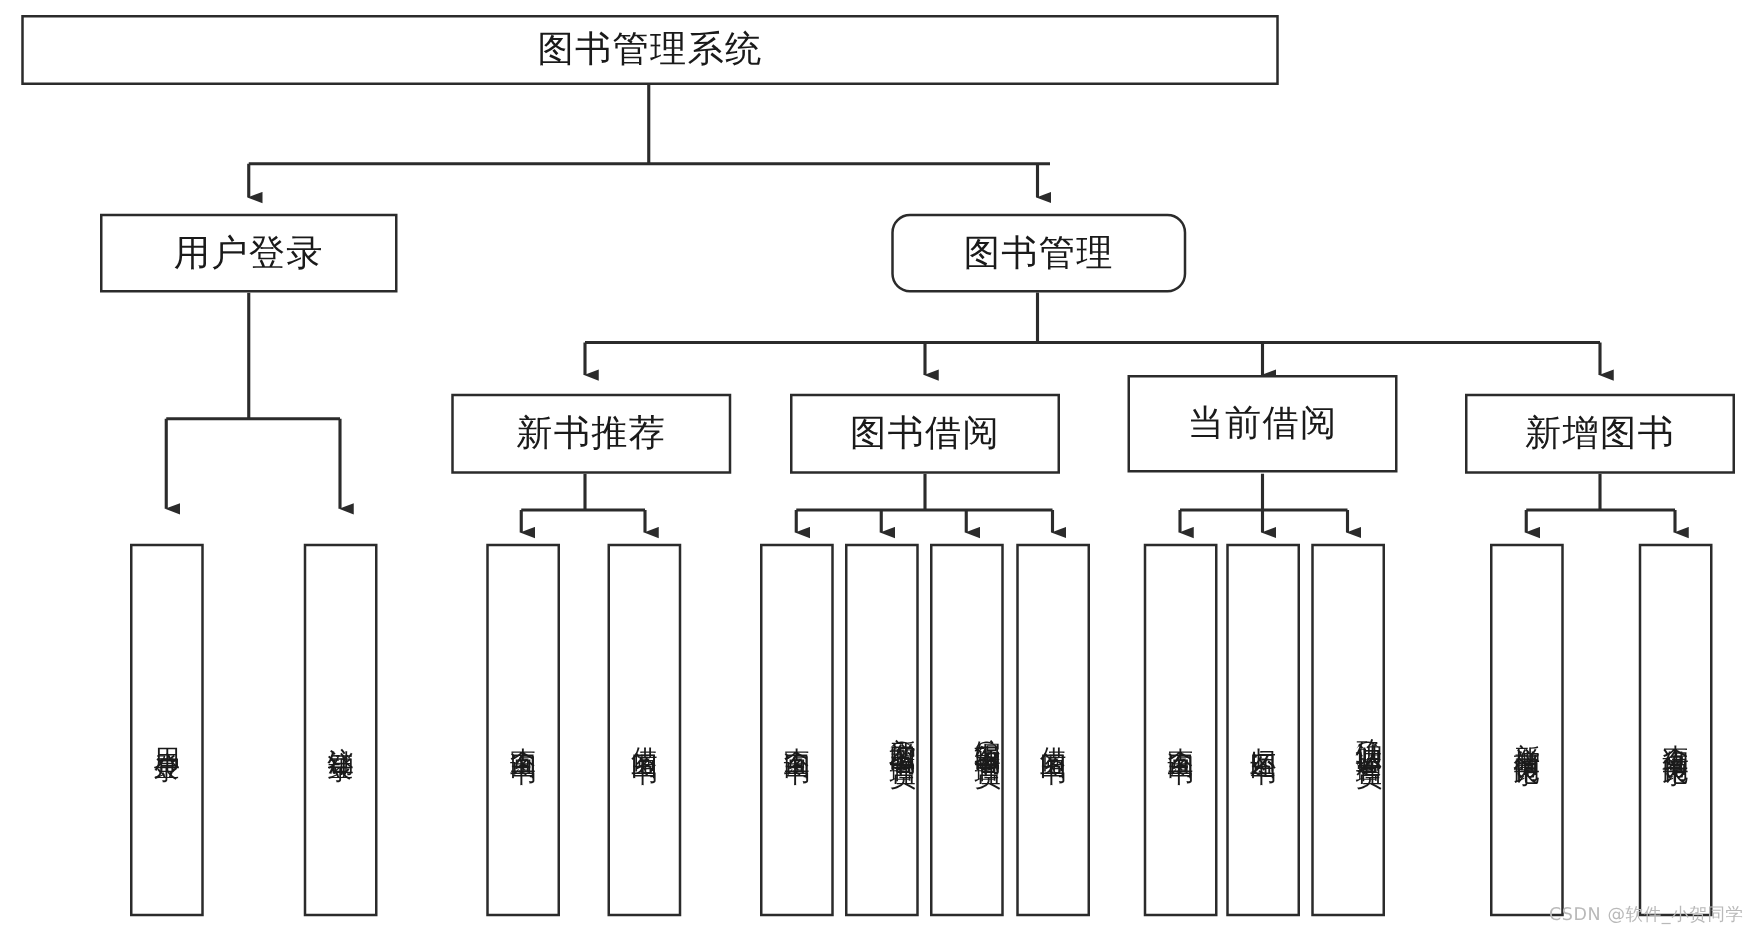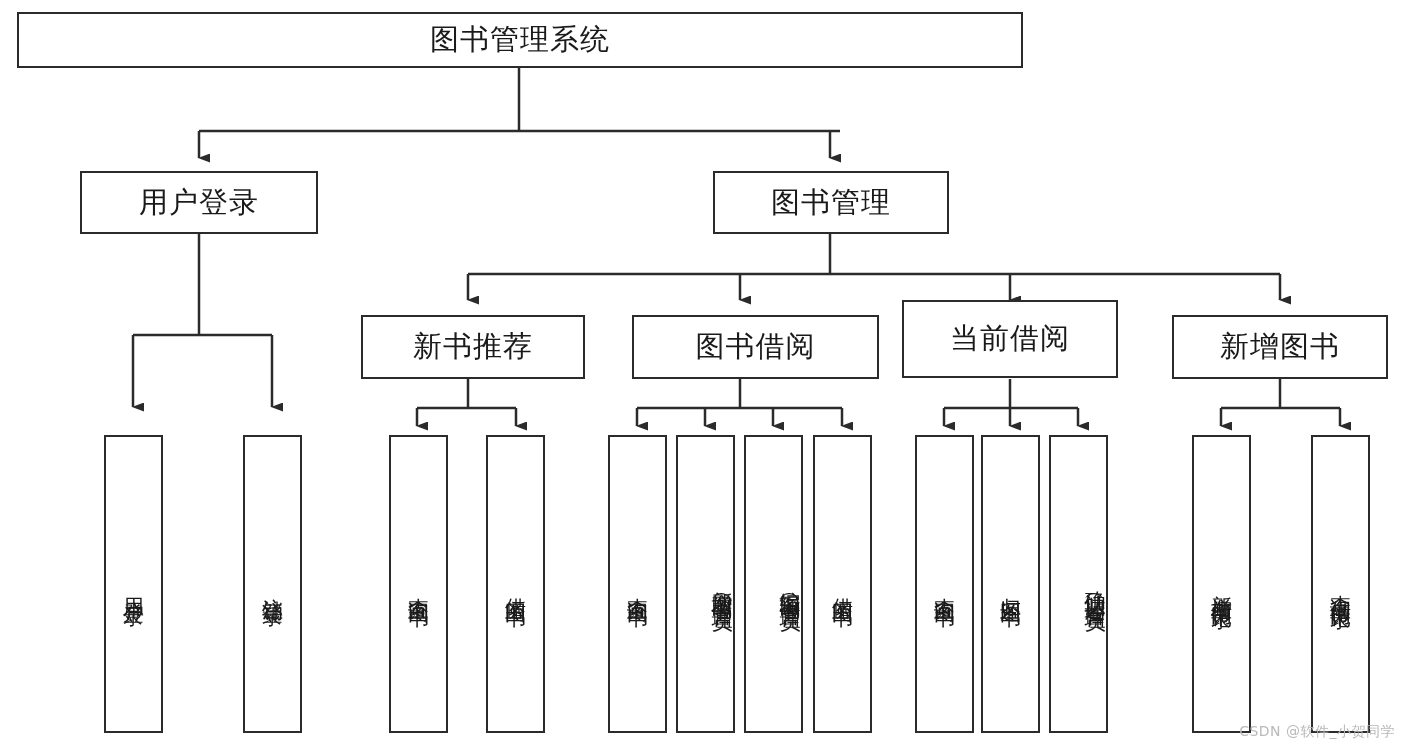--- a/index.html
+++ b/index.html
@@ -123,28 +123,28 @@
     </g>
   </svg>
 
   <div class="node horiz" style="left:17px; top:12px; width:1006px; height:56px;">
     <span>图书管理系统</span>
   </div>
 
   <div class="node horiz" style="left:80px; top:171px; width:238px; height:63px;">
     <span>用户登录</span>
   </div>
-  <div class="node horiz" style="left:713px; top:171px; width:236px; height:63px;">
+  <div class="node horiz" style="left:713px; top:171px; width:236px; height:63px;border-radius:15px;">
     <span>图书管理</span>
   </div>
 
   <div class="node horiz" style="left:361px; top:315px; width:224px; height:64px;">
     <span>新书推荐</span>
   </div>
-  <div class="node horiz" style="left:632px; top:315px; width:247px; height:64px;">
+  <div class="node horiz" style="left:632px; top:315px; width:216px; height:64px;">
     <span>图书借阅</span>
   </div>
   <div class="node horiz" style="left:902px; top:300px; width:216px; height:78px;">
     <span>当前借阅</span>
   </div>
   <div class="node horiz" style="left:1172px; top:315px; width:216px; height:64px;">
     <span>新增图书</span>
   </div>
 
   <div class="node vert center-text" style="left:104px; top:435px; width:59px; height:298px;">

